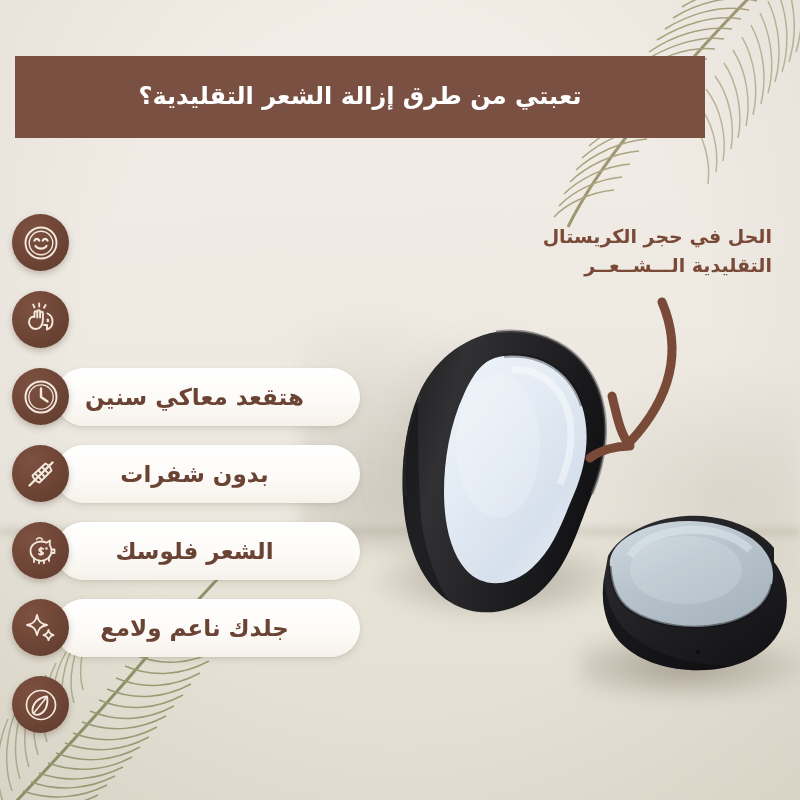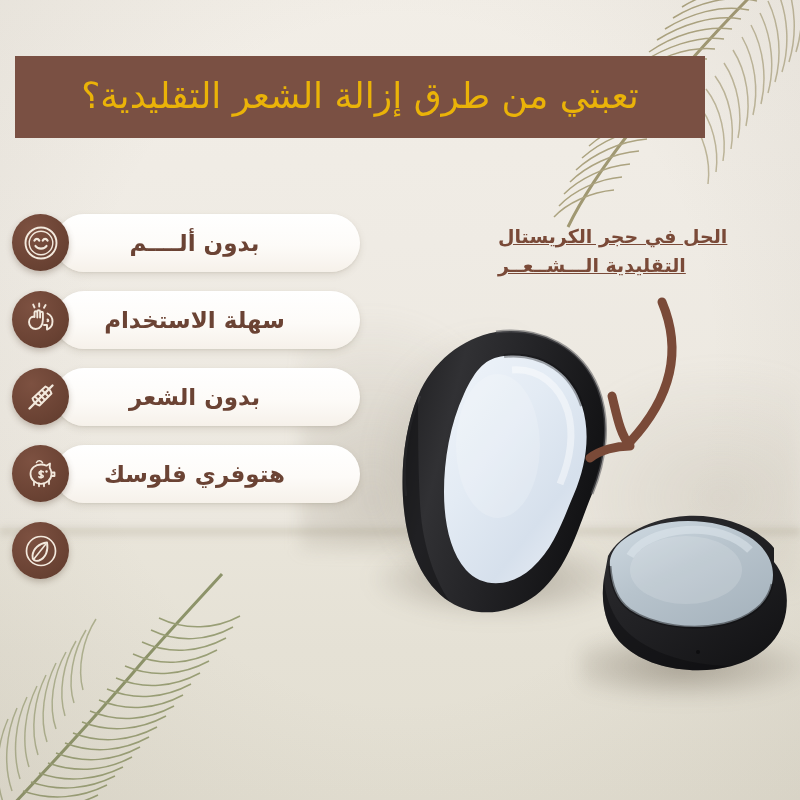--- a/index.html
+++ b/index.html
@@ -55,23 +55,23 @@
 
   
   .banner {
     position:absolute; left:15px; top:56px;
     width:690px; height:82px;
     background:#7a5043;
     display:flex; align-items:center; justify-content:center;
     z-index:6;
   }
   .banner-text {
-    color:#eab308;
-    font-size:36px;
-    font-weight:normal;
+    color:#ffffff;
+    font-size:24px;
+    font-weight:bold;
     letter-spacing:0px;
     white-space:nowrap;
     line-height:1;
     transform:translateY(-1px);
   }
 
   
   .features {
     position:absolute; left:0; top:214px; width:380px;
     z-index:5;
@@ -103,26 +103,25 @@
     border-radius:50%;
     background:radial-gradient(circle at 34% 28%, #7d5141 0%, #6b4334 62%, #5e3a2c 100%);
     box-shadow:0 3px 6px rgba(90,70,52,0.30);
     display:flex; align-items:center; justify-content:center;
     z-index:2;
   }
   .badge svg { display:block; }
 
   
   .annotation {
-    position:absolute; right:40px; top:222px;
+    position:absolute; right:28px; top:222px;
     width:262px;
-    text-align:left;
+    text-align:right;
     color:#7a4a38;
     z-index:5;
-    text-decoration:underline;
   }
   .annotation div {
     font-size:19px; font-weight:bold; line-height:1.55; white-space:nowrap;
   }
   .arrow {
     position:absolute; left:572px; top:292px;
     width:170px; height:180px; z-index:5;
   }
 
   
@@ -253,84 +252,101 @@
     </g>
   </svg>
 
   <div class="banner">
     <span class="banner-text">تعبتي من طرق إزالة الشعر التقليدية؟</span>
   </div>
 
   <div class="features">
 
     <div class="pill-row">
-      <div class="pill">
-        <span class="pill-label">بدون ألــــم</span>
-      </div>
       <div class="badge">
         <svg width="40" height="40" viewBox="0 0 40 40" fill="none" stroke="#f3e9dd" stroke-width="1.9" stroke-linecap="round">
           <circle cx="20" cy="20" r="15.5"></circle>
           <circle cx="20" cy="20" r="11.8" stroke-width="1.4"></circle>
           <path d="M13.5 17.5 C14.8 15.3 17 15.3 18.2 17.5" stroke-width="2.3"></path>
           <path d="M21.8 17.5 C23 15.3 25.2 15.3 26.5 17.5" stroke-width="2.3"></path>
           <path d="M14.5 23 C16.5 26.4 23.5 26.4 25.5 23" stroke-width="2.2"></path>
         </svg>
       </div>
     </div>
 
     <div class="pill-row">
-      <div class="pill">
-        <span class="pill-label">سهلة الاستخدام</span>
-      </div>
       <div class="badge">
         <svg width="40" height="40" viewBox="0 0 40 40" fill="none" stroke="#f3e9dd" stroke-width="1.9" stroke-linecap="round" stroke-linejoin="round">
           <path d="M8 22 C8 18 11 16 13.5 17 L13.5 12.5 C13.5 10.8 16.3 10.8 16.3 12.5 L16.3 17.5
                    L16.3 11.5 C16.3 9.8 19.1 9.8 19.1 11.5 L19.1 17.5
                    L19.1 13 C19.1 11.3 21.9 11.3 21.9 13 L21.9 19.5
                    C21.9 25 19 29 14.8 29 C11 29 8 26 8 22 Z"></path>
           <path d="M13.5 7.5 L12.2 4.6 M18.2 6.6 L18.2 3.4 M23 7.8 L24.6 5"></path>
           <path d="M26.5 13.5 C29.5 14.8 31.5 18 31.5 21.5 C31.5 25.5 29 28.5 26 29.5
                    L26 25 L23 25"></path>
           <path d="M26.5 19.5 C27.6 19.5 27.6 21.3 26.5 21.3"></path>
         </svg>
       </div>
     </div>
 
-
     <div class="pill-row">
       <div class="pill">
-        <span class="pill-label">بدون الشعر</span>
+        <span class="pill-label">هتقعد معاكي سنين</span>
+      </div>
+      <div class="badge">
+        <svg width="40" height="40" viewBox="0 0 40 40" fill="none" stroke="#f3e9dd" stroke-width="2" stroke-linecap="round">
+          <circle cx="20" cy="20" r="15.5"></circle>
+          <circle cx="20" cy="20" r="12.2" stroke-width="1.3"></circle>
+          <path d="M20 11.5 L20 20 L26.5 24.5" stroke-width="2.4"></path>
+        </svg>
+      </div>
+    </div>
+
+    <div class="pill-row">
+      <div class="pill">
+        <span class="pill-label">بدون شفرات</span>
       </div>
       <div class="badge">
         <svg width="40" height="40" viewBox="0 0 40 40" fill="none" stroke="#f3e9dd" stroke-width="1.9" stroke-linecap="round" stroke-linejoin="round">
           <path d="M24.5 9.5 C27.5 11 29.5 13.5 30.5 16.5 L18.5 28.5 C15 27.5 12.5 25 11.5 21.5 Z"></path>
           <path d="M21 13 L27 19 M17.5 16.5 L23.5 22.5 M14.5 20 L20.5 26"></path>
           <path d="M8.5 31.5 L31.5 8.5" stroke-width="2.4"></path>
         </svg>
       </div>
     </div>
 
     <div class="pill-row">
       <div class="pill">
-        <span class="pill-label">هتوفري فلوسك</span>
+        <span class="pill-label">الشعر فلوسك</span>
       </div>
       <div class="badge">
         <svg width="40" height="40" viewBox="0 0 40 40" fill="none" stroke="#f3e9dd" stroke-width="1.8" stroke-linecap="round" stroke-linejoin="round">
           <path d="M30.5 20 C30.5 25.5 25.8 29.8 20 29.8 C14.2 29.8 9.5 25.5 9.5 20
                    C9.5 14.5 14.2 10.5 20 10.5 C22 10.5 23.9 10.9 25.5 11.7
                    L29 9.5 L28.7 13.8 C29.8 15.5 30.5 17.6 30.5 20 Z"></path>
           <path d="M13 27.5 L13 31 M18 29.5 L18 32.3 M23 29.5 L23 32.3 M28 26.5 L28 30"></path>
           <path d="M31 18.5 L33.5 18.5 L33.5 22 L30.8 22"></path>
           <circle cx="25.5" cy="17.5" r="1.2" fill="#f3e9dd" stroke="none"></circle>
           <path d="M15.5 8.5 C16.8 6.2 20.5 6.2 21.5 8.8" stroke-width="1.5"></path>
           <path d="M20 16.5 L20 24 M22.3 18 C21.6 17 18 17 18 19 C18 21 22.3 20.5 22.3 22.3 C22.3 24 18.6 24 17.8 22.8" stroke-width="1.6"></path>
         </svg>
       </div>
     </div>
 
+    <div class="pill-row">
+      <div class="pill">
+        <span class="pill-label">جلدك ناعم ولامع</span>
+      </div>
+      <div class="badge">
+        <svg width="40" height="40" viewBox="0 0 40 40" fill="none" stroke="#f3e9dd" stroke-width="1.8" stroke-linejoin="round">
+          <path d="M16 7 C17.3 13.5 19.5 15.7 26 17 C19.5 18.3 17.3 20.5 16 27 C14.7 20.5 12.5 18.3 6 17 C12.5 15.7 14.7 13.5 16 7 Z"></path>
+          <path d="M27.5 22 C28.2 25.3 29.3 26.4 32.6 27.1 C29.3 27.8 28.2 28.9 27.5 32.2 C26.8 28.9 25.7 27.8 22.4 27.1 C25.7 26.4 26.8 25.3 27.5 22 Z"></path>
+        </svg>
+      </div>
+    </div>
 
     <div class="pill-row">
       <div class="badge">
         <svg width="40" height="40" viewBox="0 0 40 40" fill="none" stroke="#f3e9dd" stroke-width="1.9" stroke-linecap="round" stroke-linejoin="round">
           <circle cx="20" cy="20" r="14.5" stroke-width="1.7"></circle>
           <path d="M26 11.5 C27.5 19 25 27 18 29.5 C14 30.8 11 28.5 11.5 24.5 C12.3 17.5 18 12.5 26 11.5 Z"></path>
           <path d="M24.5 13.5 L12.5 28.5" stroke-width="1.6"></path>
         </svg>
       </div>
     </div>

